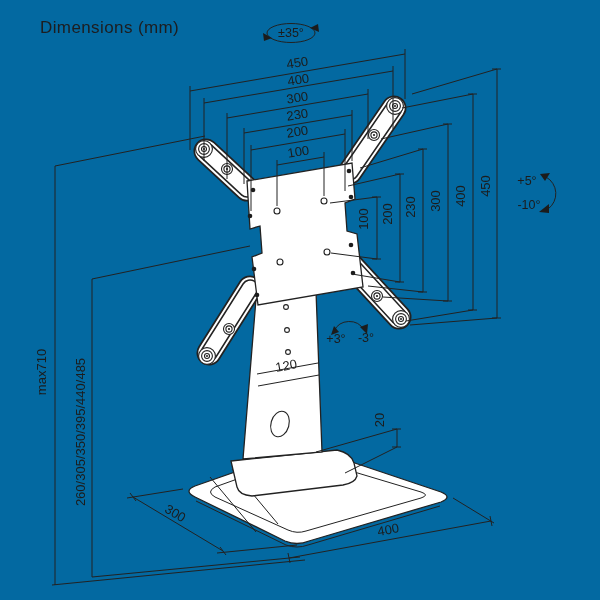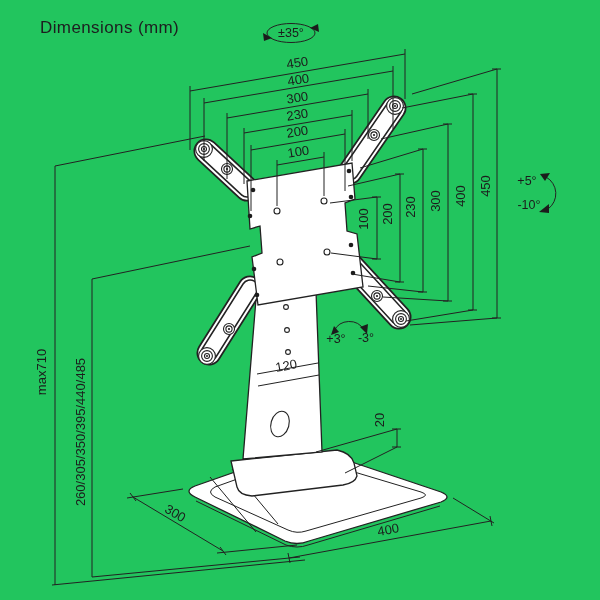--- a/index.html
+++ b/index.html
@@ -1,16 +1,16 @@
 <!DOCTYPE html>
 <html><head>
 <meta charset="utf-8">
 <style>
   html,body{margin:0;padding:0;background:#fff;}
-  #stage{position:relative;width:600px;height:600px;background:#22c55e;overflow:hidden;
+  #stage{position:relative;width:600px;height:600px;background:#0369a1;overflow:hidden;
          font-family:"Liberation Sans", sans-serif;}
   svg{display:block;}
   .ln{stroke:#222;stroke-width:1;fill:none;}
   .wfill{fill:#fff;stroke:#222;stroke-width:1.3;}
   .dot{fill:#1c1c1c;stroke:none;}
   .hole{fill:#fff;stroke:#222;stroke-width:1.1;}
   .arrow{fill:#1c1c1c;stroke:none;}
   text.dim{font-size:13px;fill:#1c1c1c;}
   text.ang{font-size:12.5px;fill:#1c1c1c;}
   text.ttl{font-size:17px;fill:#1d1d1f;letter-spacing:.4px;}

